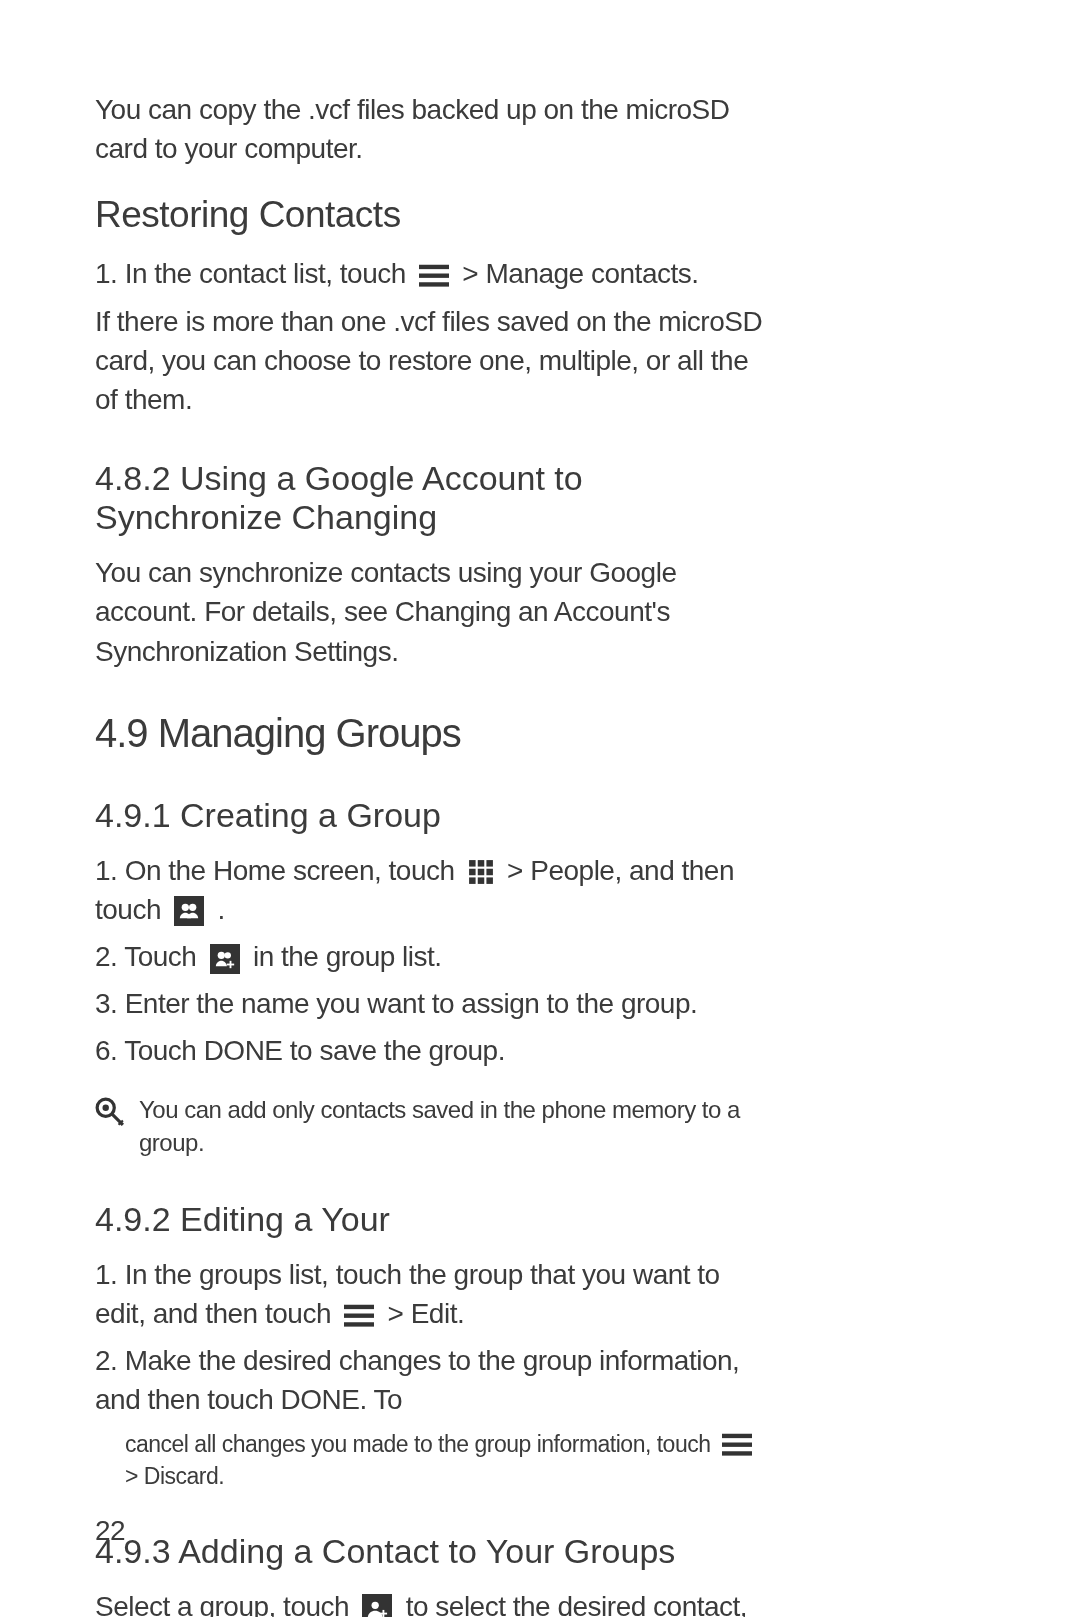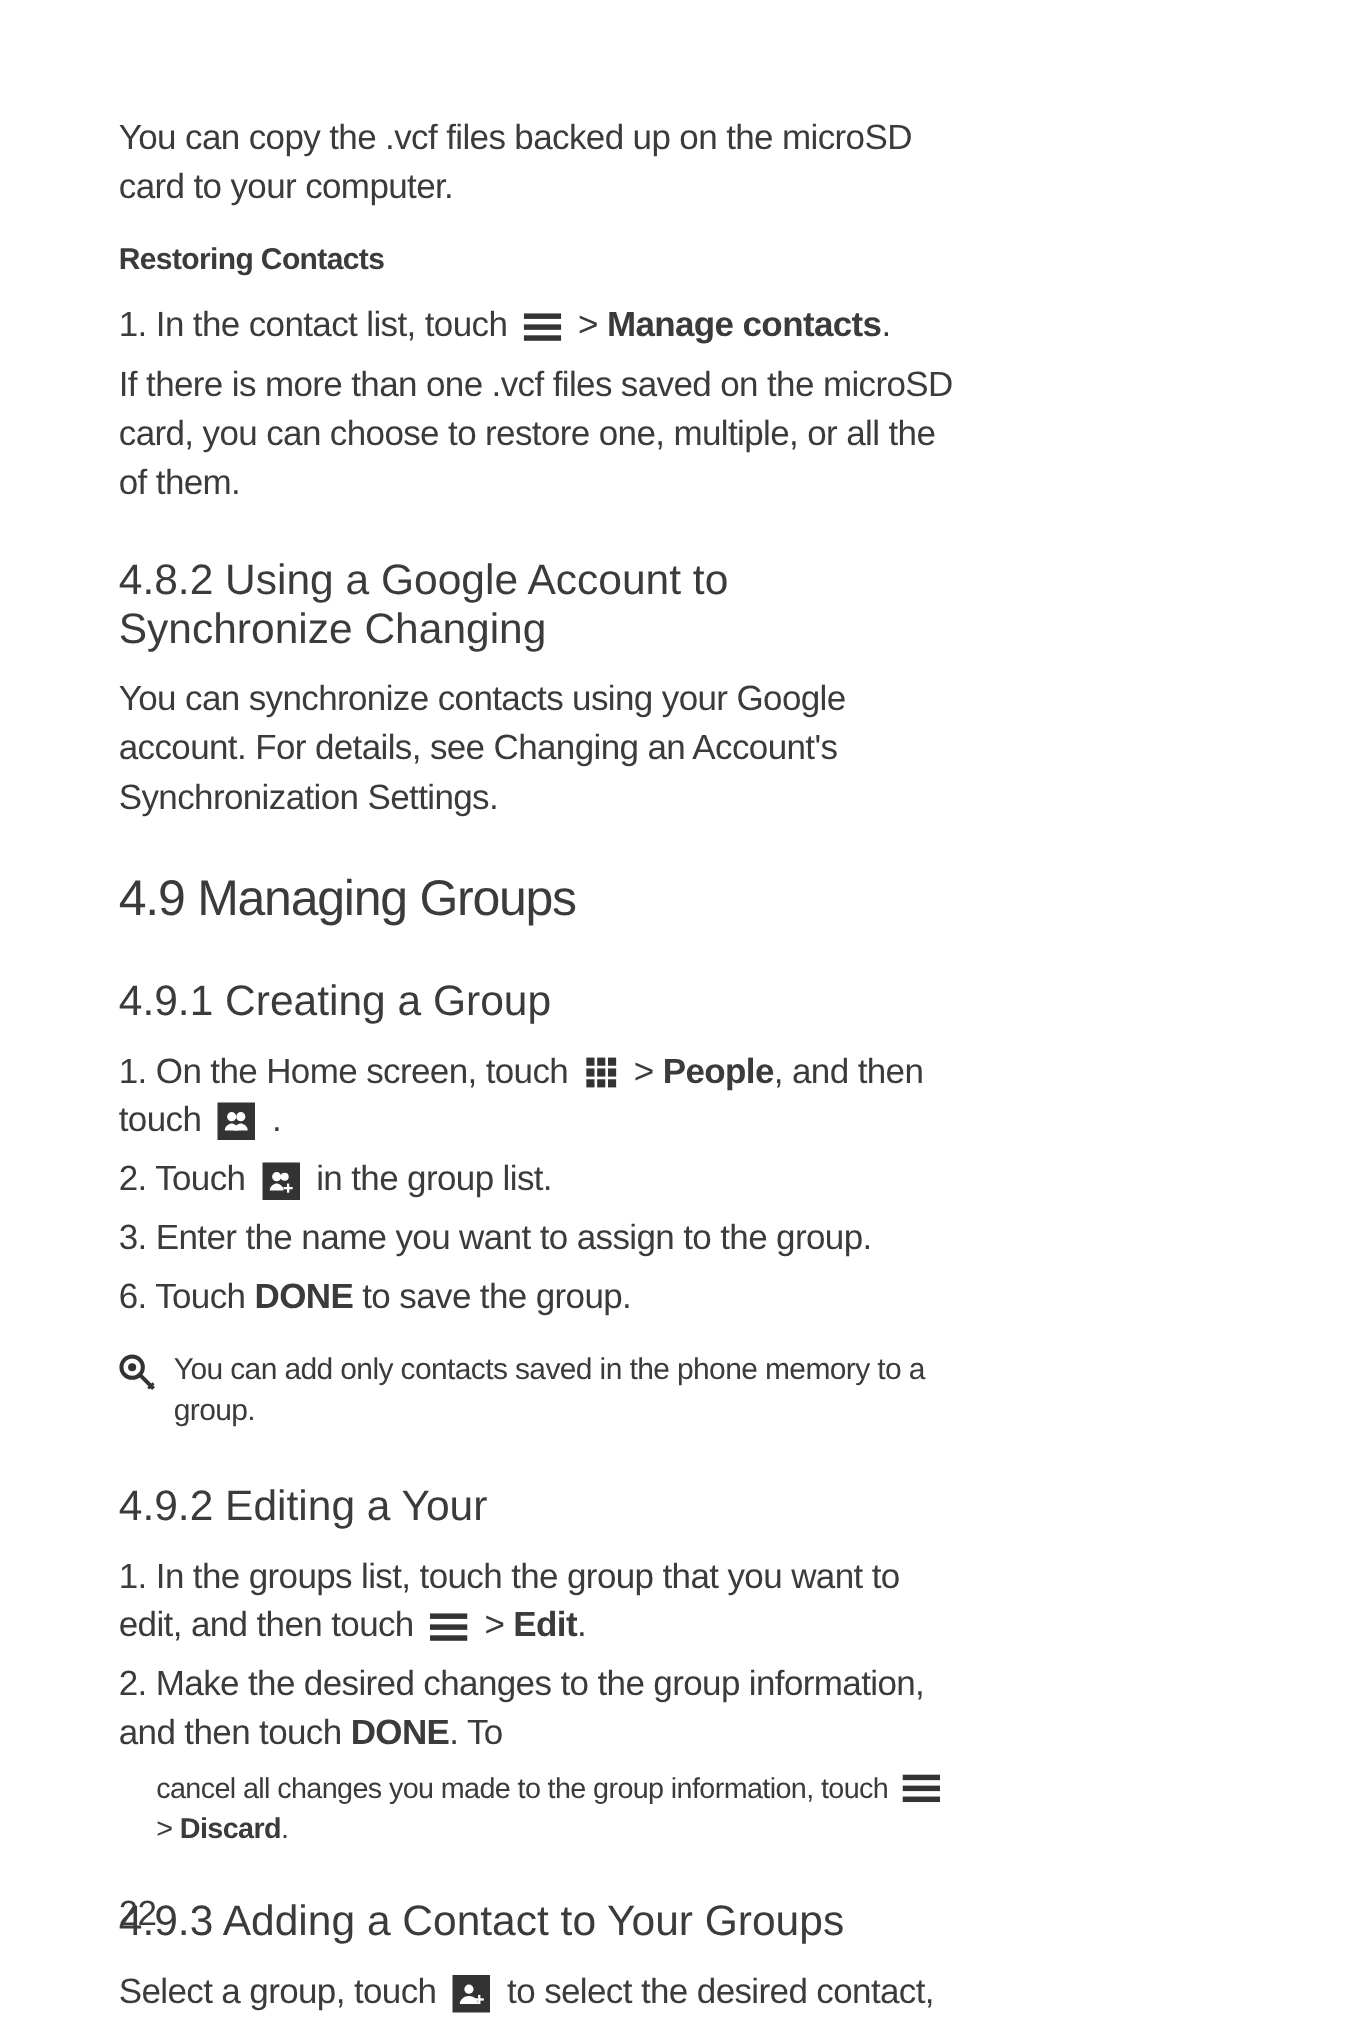--- a/index.html
+++ b/index.html
@@ -18,22 +18,22 @@
     color: #3b3b3b;
     letter-spacing: -0.5px;
     position: relative;
   }
   .p {
     font-size: 28px;
     line-height: 1.4;
     margin: 0 0 14px 0;
   }
   .sub-bold {
-    font-size: 24px;
-    font-weight: bold;
+    font-size: 37px;
+    font-weight: normal;
     margin: 26px 0 18px 0;
   }
   .num-line {
     font-size: 28px;
     line-height: 1.4;
     margin: 8px 0;
   }
   .indent-continue {
     font-size: 23px;
     line-height: 1.4;
@@ -45,21 +45,21 @@
     font-weight: normal;
     margin: 40px 0 16px 0;
     letter-spacing: 0px;
   }
   .h1 {
     font-size: 40px;
     font-weight: normal;
     margin: 40px 0 30px 0;
     letter-spacing: -1px;
   }
-  .bold { font-weight: bold; }
+  .bold { font-weight: normal; }
   .icon {
     display: inline-block;
     vertical-align: middle;
     margin: 0 6px;
   }
   .icon svg { display: block; }
   .icon-menu svg { width: 30px; height: 24px; }
   .icon-apps svg { width: 26px; height: 26px; }
   .icon-group-dark, .icon-group-add, .icon-person-add {
     display: inline-flex;

